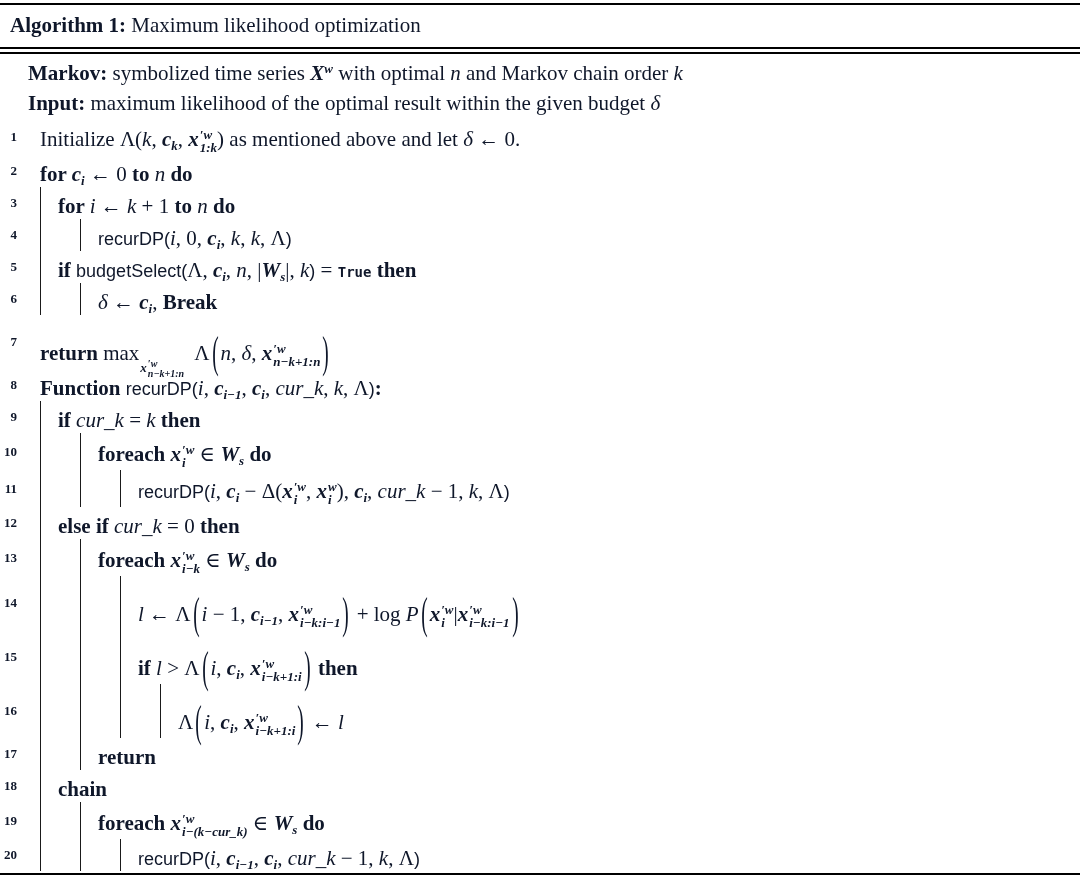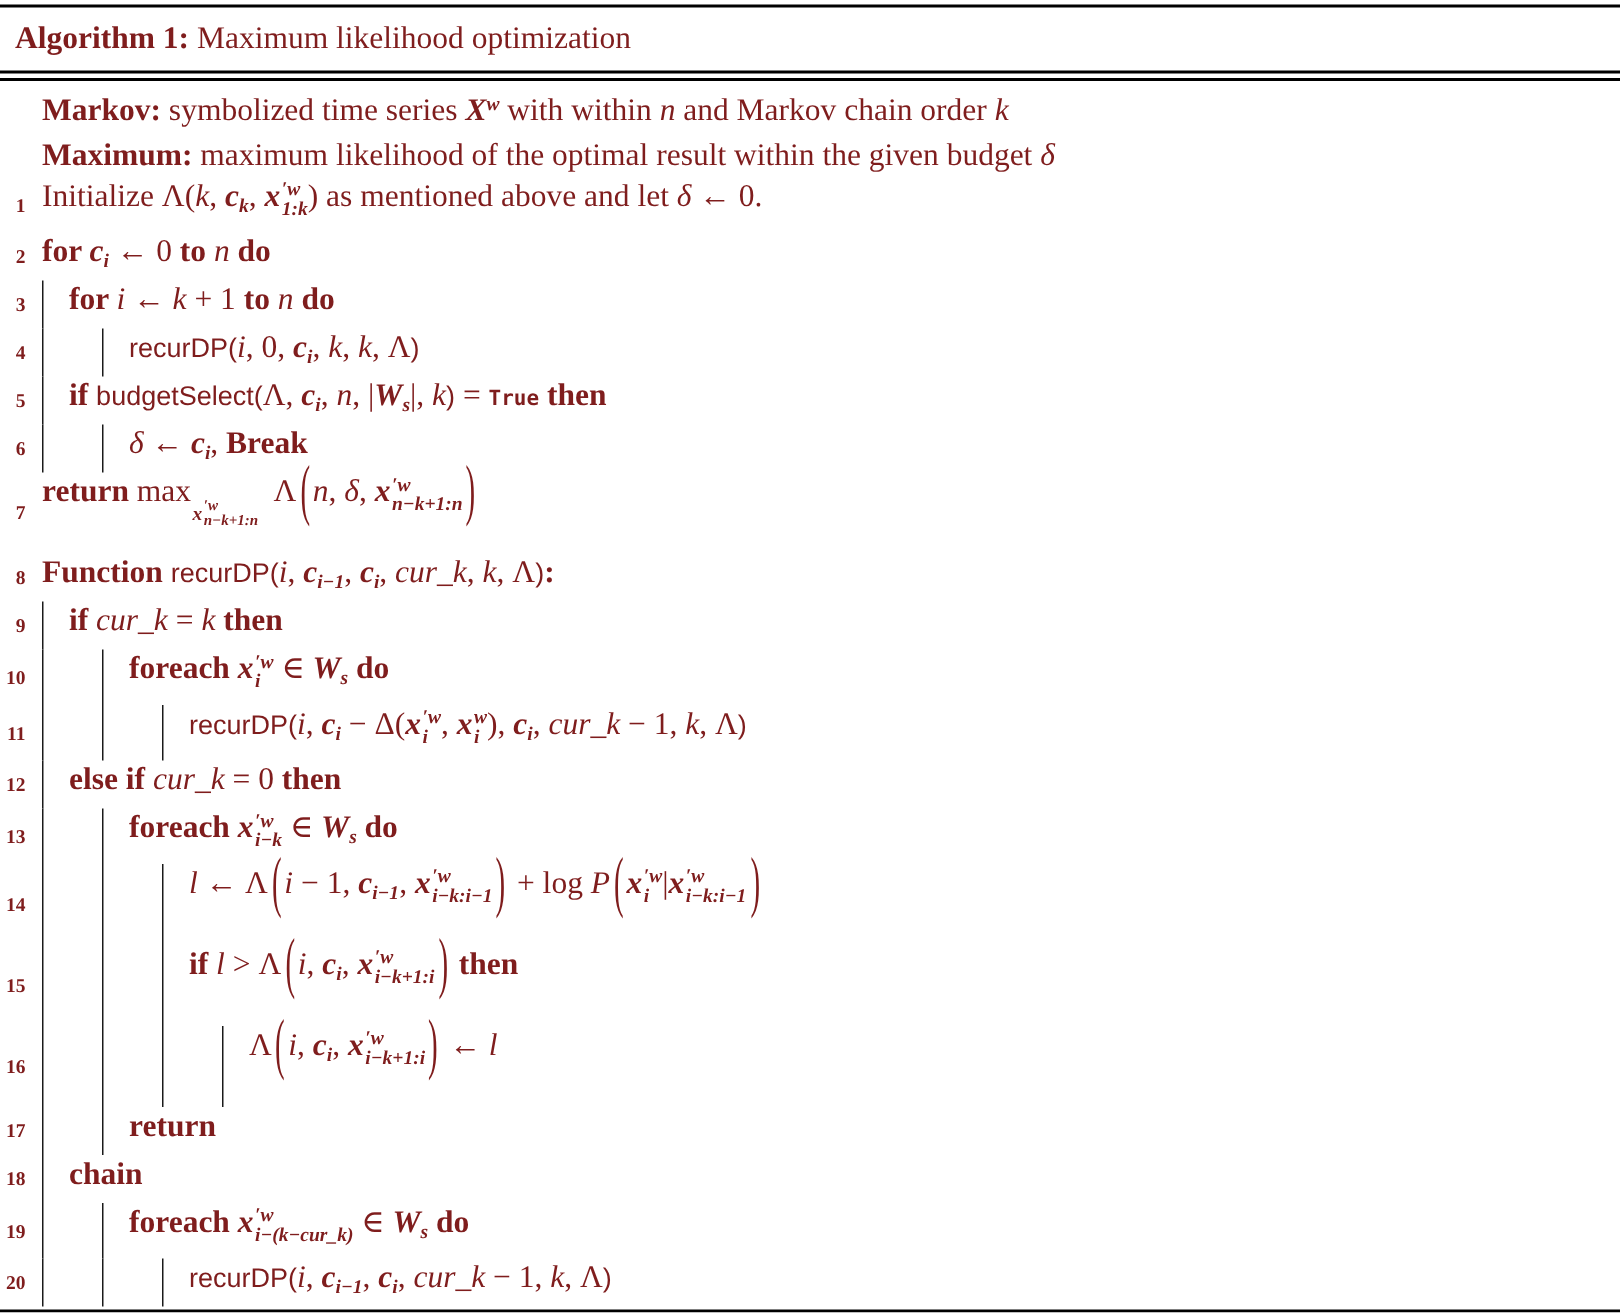--- a/index.html
+++ b/index.html
@@ -1,39 +1,39 @@
 <!DOCTYPE html>
 <html><head>
 <meta charset="utf-8">
 <style>
   html,body{margin:0;padding:0;background:#ffffff;}
   .page{
     position:relative;
     width:1080px;height:875px;
     background:#ffffff;
     overflow:hidden;
-    color:#7f1d1d;
+    color:#0f172a;
     font-family:"Liberation Serif","DejaVu Serif",serif;
   }
   .rule-top{height:2px;background:#000;margin-top:3px;}
   .rule-bottom{height:3px;background:#000;margin-top:2px;}
   .rule-dbl{height:3px;border-top:2px solid #000;border-bottom:2px solid #000;}
   .cap{font-size:21px;padding:8px 0 9px 10px;white-space:pre;}
   .cap .kw{font-weight:700;}
   .algo-body{padding-top:4px;}
   .io{min-height:30px;display:flex;align-items:center;padding-left:28px;}
   .line{display:flex;align-items:stretch;min-height:32px;}
   .line.med{min-height:37px;}
   .line.tall{min-height:54px;}
   .num{
     flex:none;width:17px;
     display:flex;align-items:center;justify-content:flex-end;
     font-size:13px;font-weight:700;
   }
-  .lb{flex:1;display:flex;align-items:flex-start;margin-left:11px;min-width:0;}
+  .lb{flex:1;display:flex;align-items:flex-end;margin-left:23px;min-width:0;}
   .ind{flex:none;align-self:stretch;width:39px;border-left:1.5px solid #1a1a1a;}
   .ind.last{width:17px;}
   .txt{white-space:pre;font-size:21px;}
   .kw{font-weight:700;}
   .it{font-style:italic;}
   .rm{font-style:normal;}
   .tt{font-family:Liberation Sans, sans-serif;font-size:18px;}
   .ttb{font-family:"DejaVu Sans Mono","Liberation Mono",monospace;font-size:14px;font-weight:700;}
   .bp{display:inline-block;transform:scaleY(2.15) scaleX(0.92);padding:0 2px;font-weight:400;line-height:1;}
   sub{font-size:13px;font-style:italic;line-height:1;vertical-align:-4px;letter-spacing:0;}
@@ -51,24 +51,24 @@
 </style>
 </head>
 <body>
 
 <div class="page">
   <div class="rule-top"></div>
   <div class="cap"><span class="kw">Algorithm 1:</span><span class="rm"> Maximum likelihood optimization</span></div>
   <div class="rule-dbl"></div>
   <div class="algo-body" id="algo-body">
       <div class="io">
-        <span class="txt"><span class="kw">Markov: </span><span class="rm">symbolized time series </span><span class="ss"><span class="ssb">X</span><sup>w</sup></span><span class="rm"> with within </span><span class="it">n</span><span class="rm"> and Markov chain order </span><span class="it">k</span></span>
+        <span class="txt"><span class="kw">Markov: </span><span class="rm">symbolized time series </span><span class="ss"><span class="ssb">X</span><sup>w</sup></span><span class="rm"> with optimal </span><span class="it">n</span><span class="rm"> and Markov chain order </span><span class="it">k</span></span>
       </div>
       <div class="io">
-        <span class="txt"><span class="kw">Maximum: </span><span class="rm">maximum likelihood of the optimal result within the given budget </span><span class="it">δ</span></span>
+        <span class="txt"><span class="kw">Input: </span><span class="rm">maximum likelihood of the optimal result within the given budget </span><span class="it">δ</span></span>
       </div>
       <div class="line med">
         <span class="num">1</span>
         <span class="lb">
           <span class="txt"><span class="rm">Initialize Λ(</span><span class="it">k</span><span class="rm">, </span><span class="ss"><span class="ssb">c</span><sub>k</sub></span><span class="rm">, </span><span class="ss"><span class="ssb">x</span><span class="stk">
                 <span class="r1">′w</span>
                 <span class="r2">1:k</span>
               </span></span><span class="rm">) as mentioned above and let </span><span class="it">δ</span><span class="rm"> ← 0.</span></span>
         </span>
       </div>

